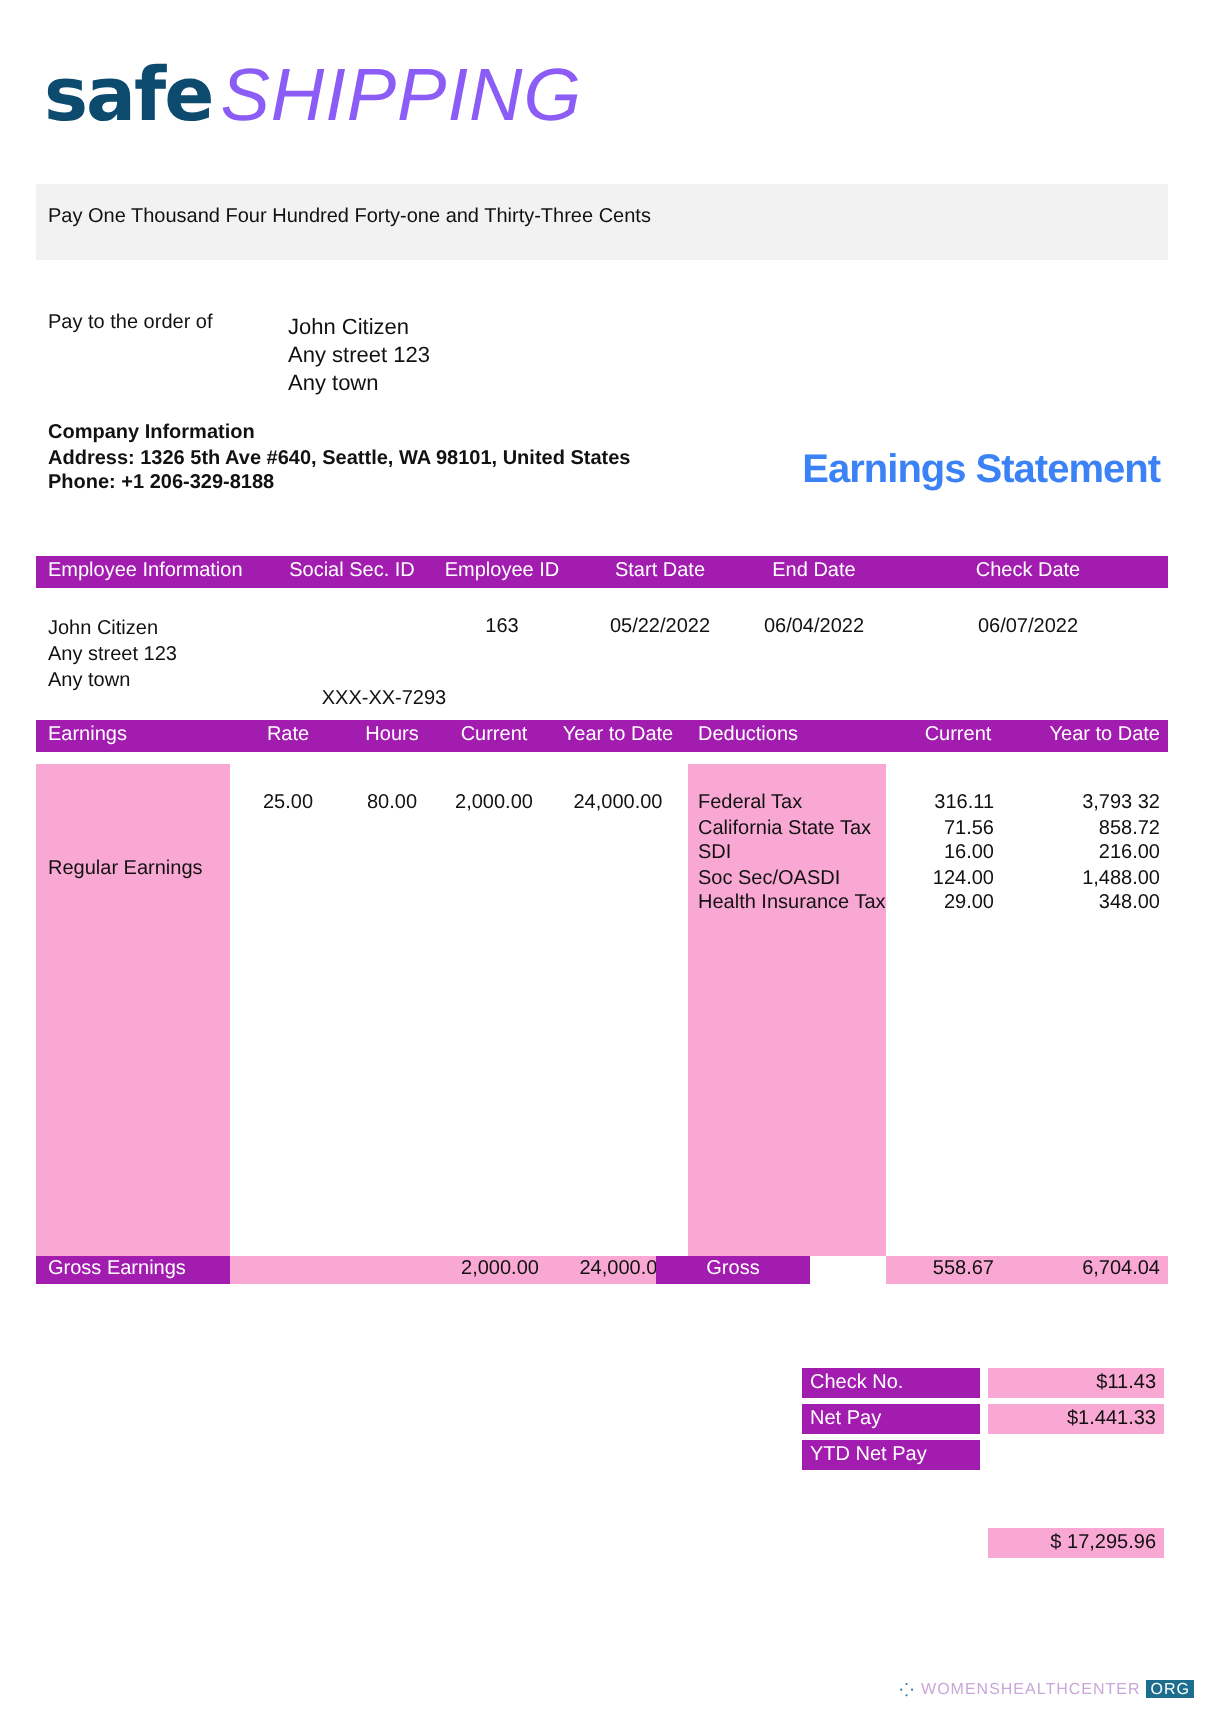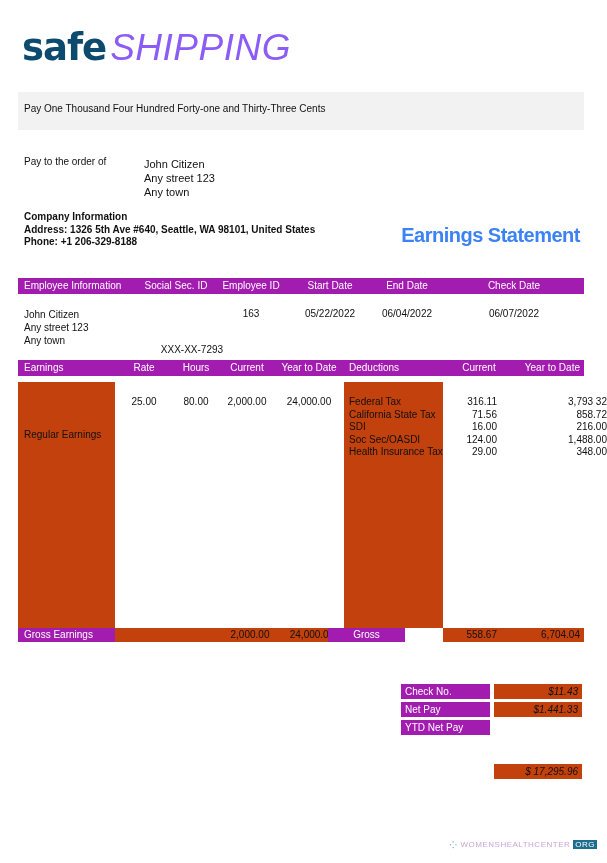--- a/index.html
+++ b/index.html
@@ -8,21 +8,21 @@
   .abs { position:absolute; }
   .logo { left:22px; top:26px; height:44px; display:flex; align-items:baseline; }
   .logo .safe { font-family:"DejaVu Sans", sans-serif; font-weight:bold; font-size:37px; color:#0c4a6e; letter-spacing:-1px; }
   .logo .ship { font-family:"Liberation Sans", sans-serif; font-style:italic; font-size:37px; color:#8b5cf6; font-weight:300; margin-left:4px; letter-spacing:0.5px; -webkit-text-stroke:0; }
   .payband { left:18px; top:92px; width:566px; height:38px; background:#f2f2f2; }
   .payband .words { position:absolute; left:6px; top:11px; font-size:10px; }
   .payband .amt { position:absolute; right:6px; top:11px; font-size:10px; text-align:right; line-height:13px; }
   .label { font-size:10px; }
   .gold { background:#a21caf; color:#fff; font-weight:normal; }
   .hdr { position:absolute; height:16px; line-height:16px; font-size:10px; }
-  .grey { background:#c2410c;font-style:italic; }
+  .grey { background:#f9a8d4; }
   .r { text-align:right; }
   .c { text-align:center; }
   .cell { position:absolute; font-size:10px; }
   .title { right:27px; top:224px; font-size:20px; font-weight:bold; color:#3b82f6; letter-spacing:-0.5px; }
   .sumbox { position:absolute; height:15px; line-height:15px; font-size:10px; }
   .wm { right:10px; top:838px; font-size:8px; color:#c9a7d8; letter-spacing:0.5px; display:flex; align-items:center; }
   .wm .org { background:#1c6d8e; color:#fff; padding:0 2px; margin-left:3px; font-size:8px; }
   .wm .dots { color:#2f7fa4; font-size:9px; margin-right:3px; }
 </style>
 </head>
@@ -97,21 +97,21 @@
   <div>Soc Sec/OASDI</div>
   <div>Health Insurance Tax</div>
 </div>
 <div class="cell r" style="left:450px; top:396px; width:47px; line-height:12.5px;">
   <div>316.11</div>
   <div>71.56</div>
   <div>16.00</div>
   <div>124.00</div>
   <div>29.00</div>
 </div>
-<div class="cell r" style="left:537px; top:396px; width:70px; line-height:12.5px;">
+<div class="cell r" style="left:510px; top:396px; width:70px; line-height:12.5px;">
   <div>3,793 32</div>
   <div>858.72</div>
   <div>216.00</div>
   <div>1,488.00</div>
   <div>348.00</div>
 </div>
 
 <div class="abs grey" style="left:115px; top:628px; width:229px; height:14px;"></div>
 <div class="abs grey" style="left:443px; top:628px; width:141px; height:14px;"></div>
 <div class="hdr gold" style="left:18px; top:628px; width:91px; height:14px; line-height:14px; padding-left:6px;">Gross Earnings</div>

